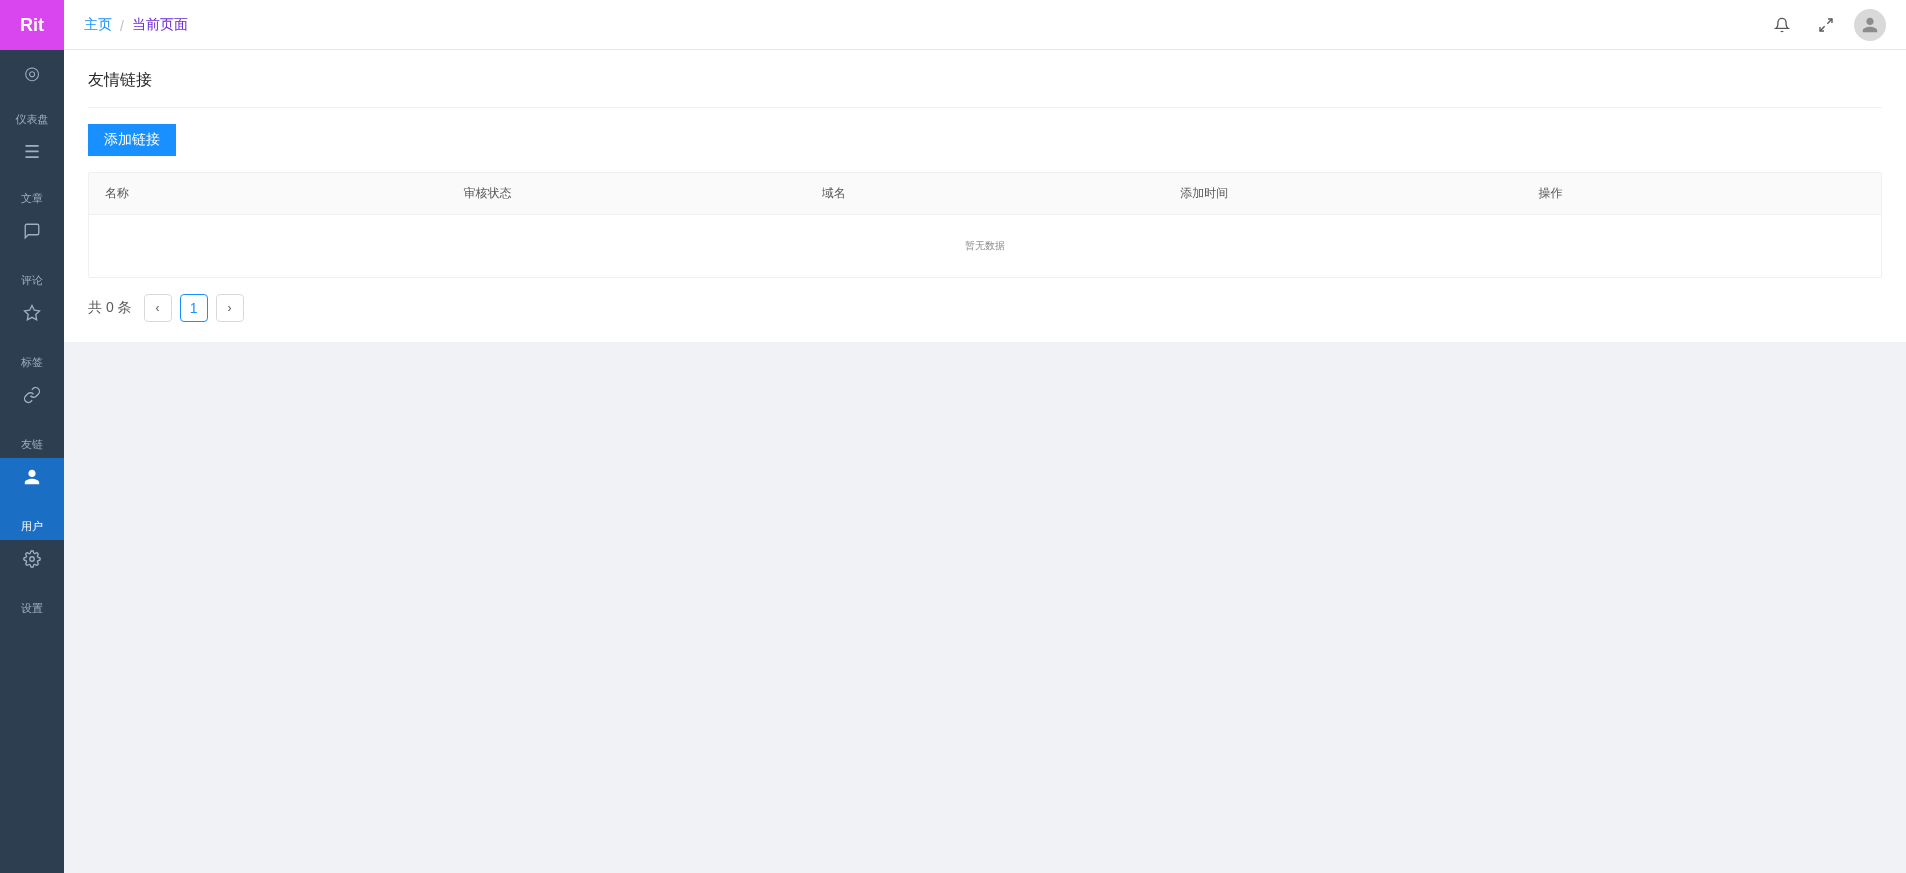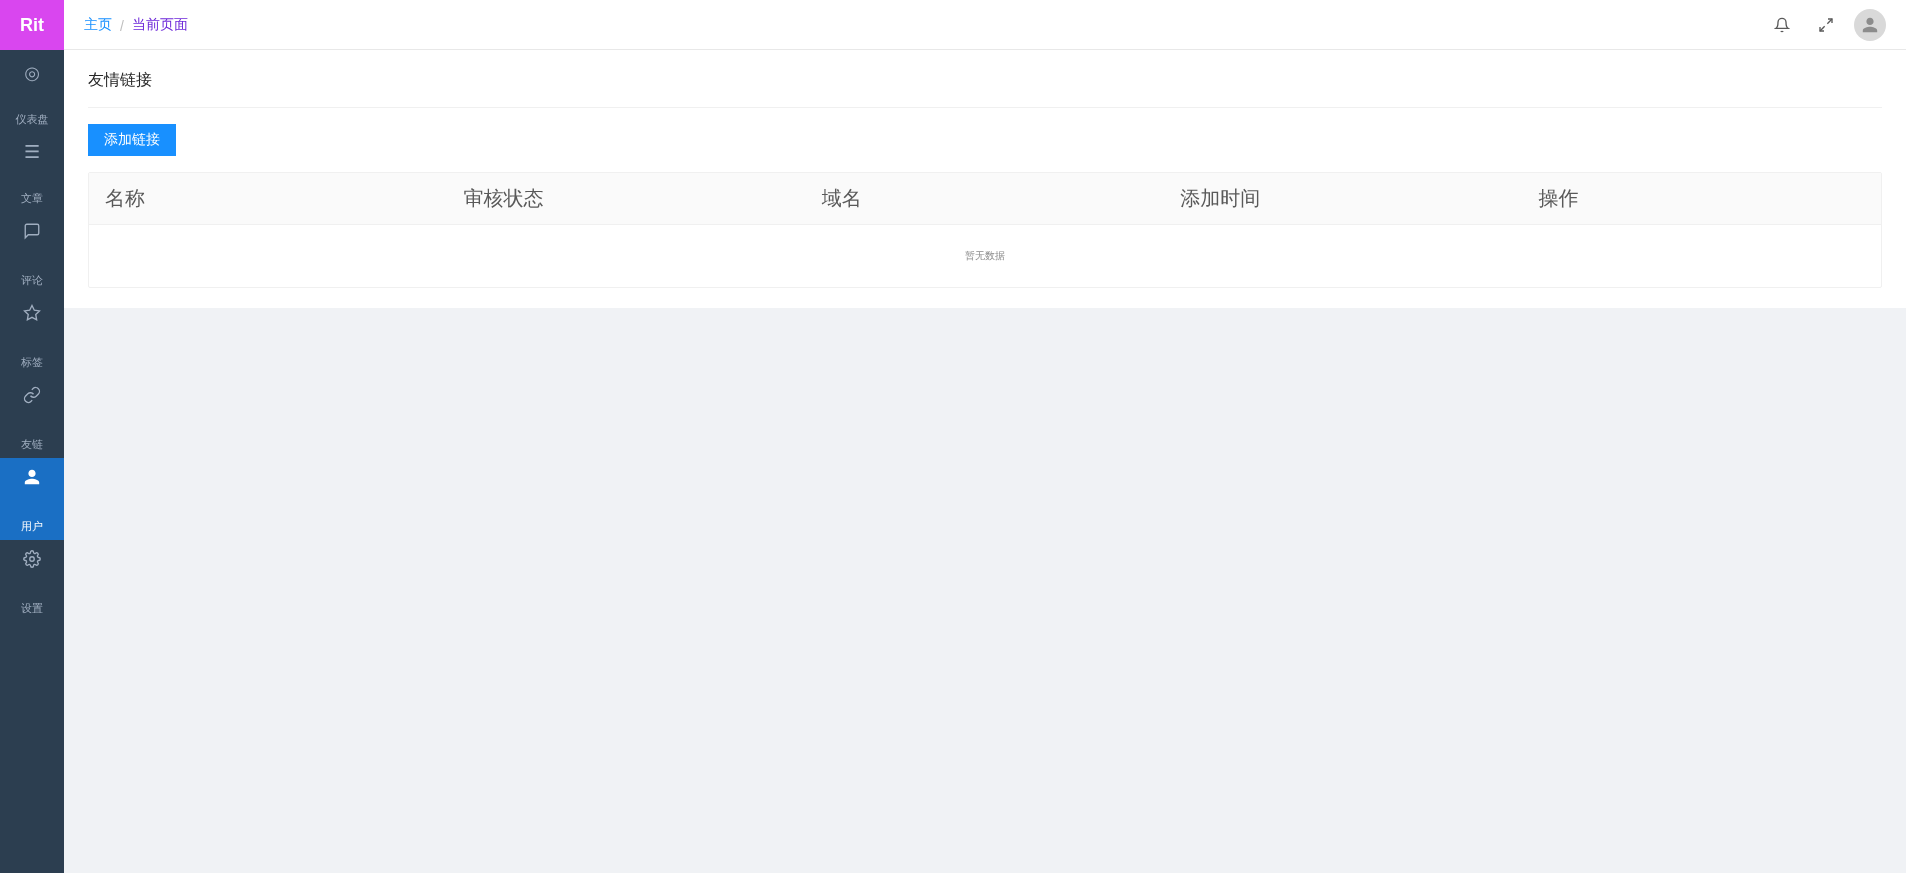--- a/index.html
+++ b/index.html
@@ -149,21 +149,21 @@
     }
     .table-header {
       display: grid;
       grid-template-columns: 1fr 1fr 1fr 1fr 1fr;
       background: #fafafa;
       border-bottom: 1px solid #f0f0f0;
       padding: 0;
     }
     .table-header-cell {
       padding: 12px 16px;
-      font-size: 20px;
+      font-size: 12px;
       color: #595959;
       font-weight: 500;
     }
     .table-body {
       min-height: 60px;
       display: flex;
       align-items: center;
       justify-content: center;
     }
     .empty-text {
@@ -319,15 +319,21 @@
           <div class="table-header-cell">域名</div>
           <div class="table-header-cell">添加时间</div>
           <div class="table-header-cell">操作</div>
         </div>
         <div class="table-body">
           <span class="empty-text">暂无数据</span>
         </div>
       </div>
 
       
+      <div class="pagination">
+        <span class="pagination-total">共 0 条</span>
+        <button class="pagination-btn">‹</button>
+        <div class="pagination-current">1</div>
+        <button class="pagination-btn">›</button>
+      </div>
     </div>
   </div>
 </div>
 
 </body></html>

